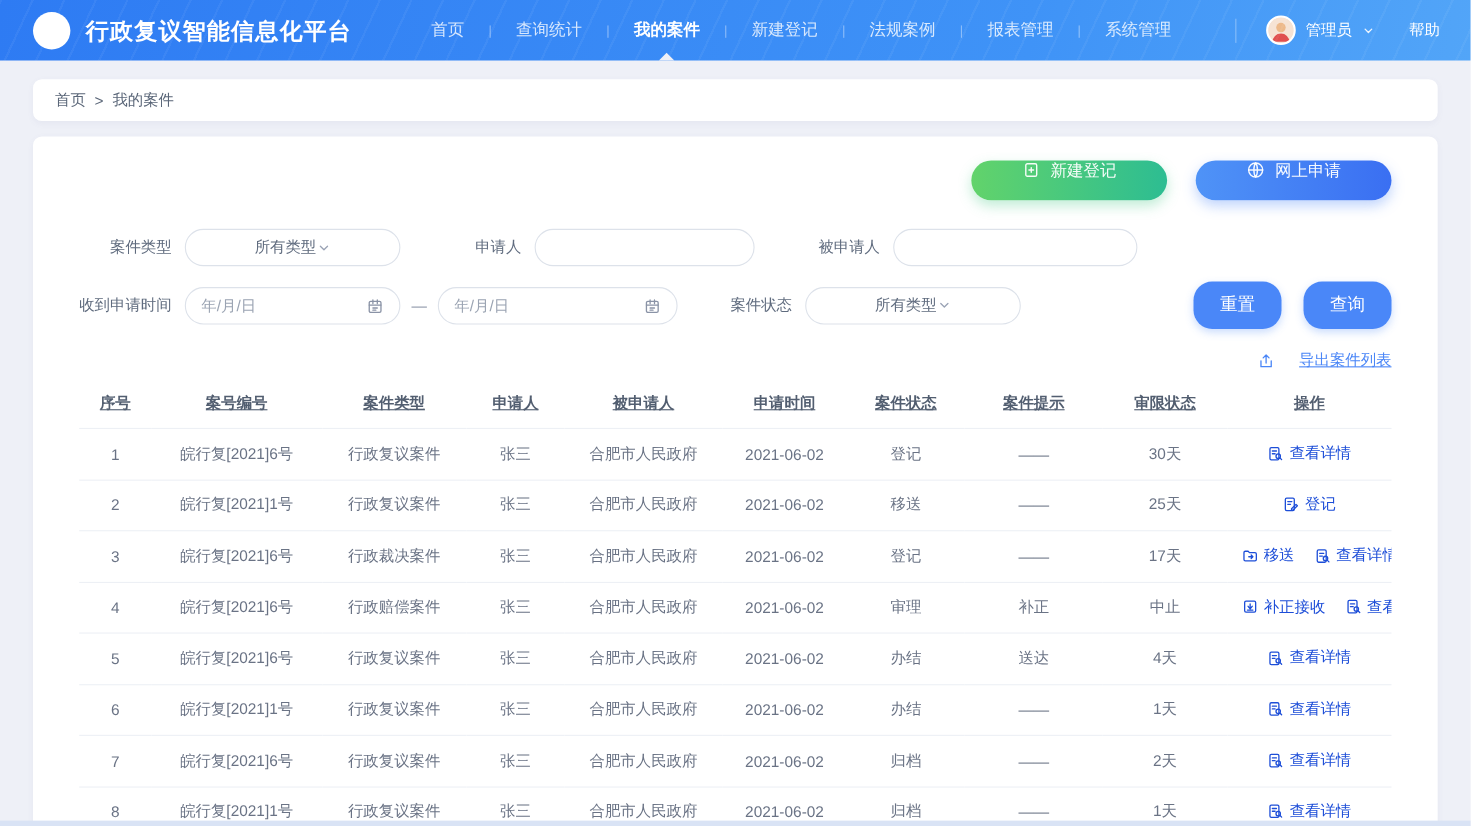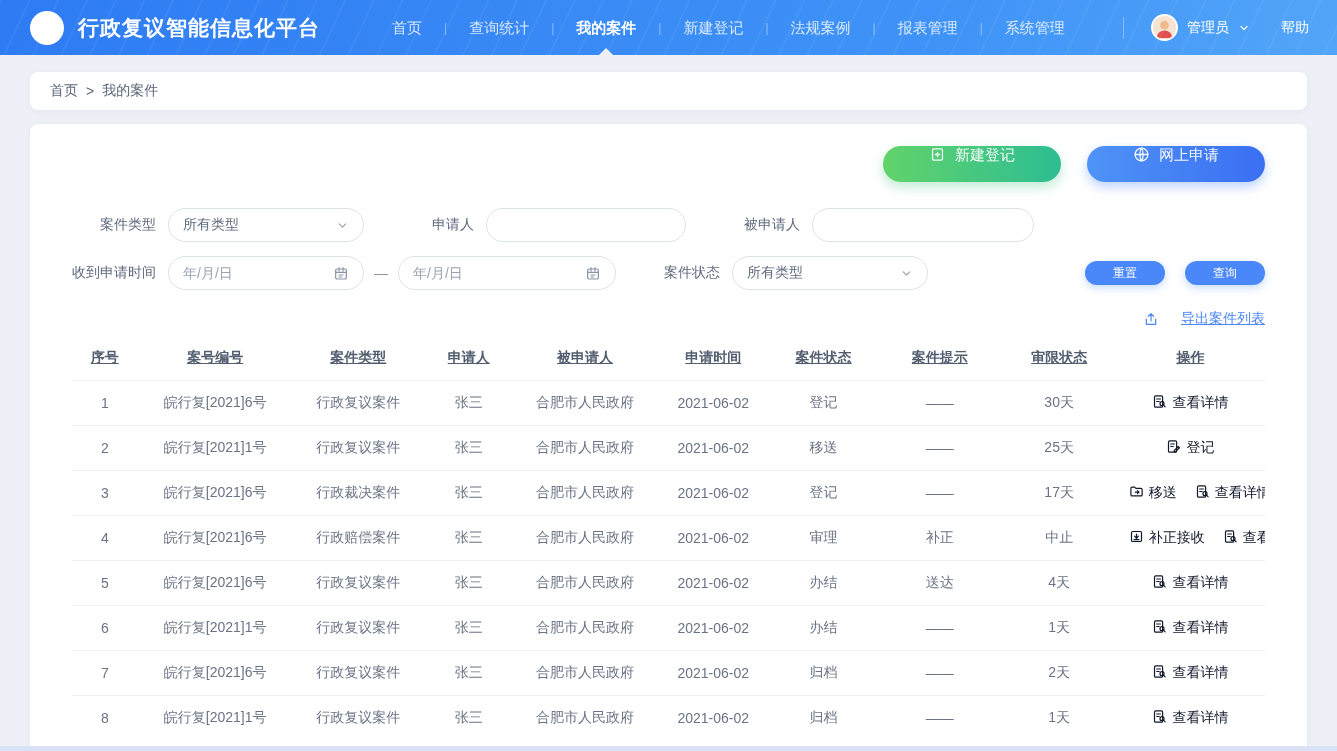--- a/index.html
+++ b/index.html
@@ -85,49 +85,49 @@
   .f-row { display:flex; align-items:center; }
   .f-row + .f-row { margin-top:14px; }
   .f-group { display:flex; align-items:center; }
   .f-label { margin-right:12px; white-space:nowrap; }
   .f-label.w84 { width:84px; text-align:right; }
   .ctrl {
     height:34px; border:1px solid #dde2ea; border-radius:17px;
     background:#fff; font-size:14px; color:#5f6b7e;
     display:flex; align-items:center; padding:0 14px;
   }
-  .select-box { justify-content:space-between; cursor:pointer; }
+  .select-box { justify-content:center; cursor:pointer; }
   .select-box .chev { display:flex; color:#9aa3b5; }
   .select-box .chev svg { width:13px; height:13px; }
   input.ctrl { outline:none; }
   input.ctrl::placeholder { color:#9aa3b2; }
   .date-box { justify-content:space-between; }
   .date-box input { border:none; outline:none; width:120px; font-size:14px; color:#5f6b7e; font-family:inherit; background:transparent; }
   .date-box input::placeholder { color:#9aa3b2; }
   .date-box .cal { display:flex; color:#8a93a6; cursor:pointer; }
   .date-box .cal svg { width:16px; height:16px; }
   .dash { margin:0 10px; color:#8a93a6; }
   .filter-btns { margin-left:auto; display:flex; gap:20px; }
   .small-btn {
-    width:80px; height:24px; border:none; border-radius:17px;
-    background:#4a87f8; color:#fff; font-size:12px; cursor:pointer;
+    width:80px; height:43px; border:none; border-radius:17px;
+    background:#4a87f8; color:#fff; font-size:16px; cursor:pointer;
     font-family:Liberation Serif, serif; box-shadow:0 3px 8px rgba(74,135,248,.3);
   }
 
   
   .export-row { display:flex; justify-content:flex-end; margin:20px 0 4px; }
   .export-link { display:inline-flex; align-items:center; gap:22px; color:#4a86f7; font-size:14px; cursor:pointer;justify-content:center; }
   .export-link .txt { text-decoration:underline; }
   .export-link svg { width:16px; height:16px; }
 
   
   table { width:100%; border-collapse:collapse; table-layout:fixed; margin-top:6px; }
   th { color:#525e70; font-weight:bold; font-size:14px; padding:15px 4px 13px; text-align:center; white-space:nowrap;text-decoration:underline; }
   td { color:#6a7385; font-size:14px; padding:13px 4px; text-align:center; border-top:1px solid #edf0f5; white-space:nowrap; overflow:hidden; }
-  .action-link { display:inline-flex; gap:5px; color:#0f172a; cursor:pointer; margin:0 9px; }
+  .action-link { display:inline-flex; align-items:center; gap:5px; color:#1d4ed8; cursor:pointer; margin:0 9px; }
   .action-link svg { width:15px; height:15px; }
 
   .bottom-strip { position:absolute; left:0; right:0; bottom:0; height:5px; background:#d9e3f5; }
 </style>
 </head>
 <body>
 
 <header class="app-header">
   <div class="brand">
     <span class="logo"></span>

